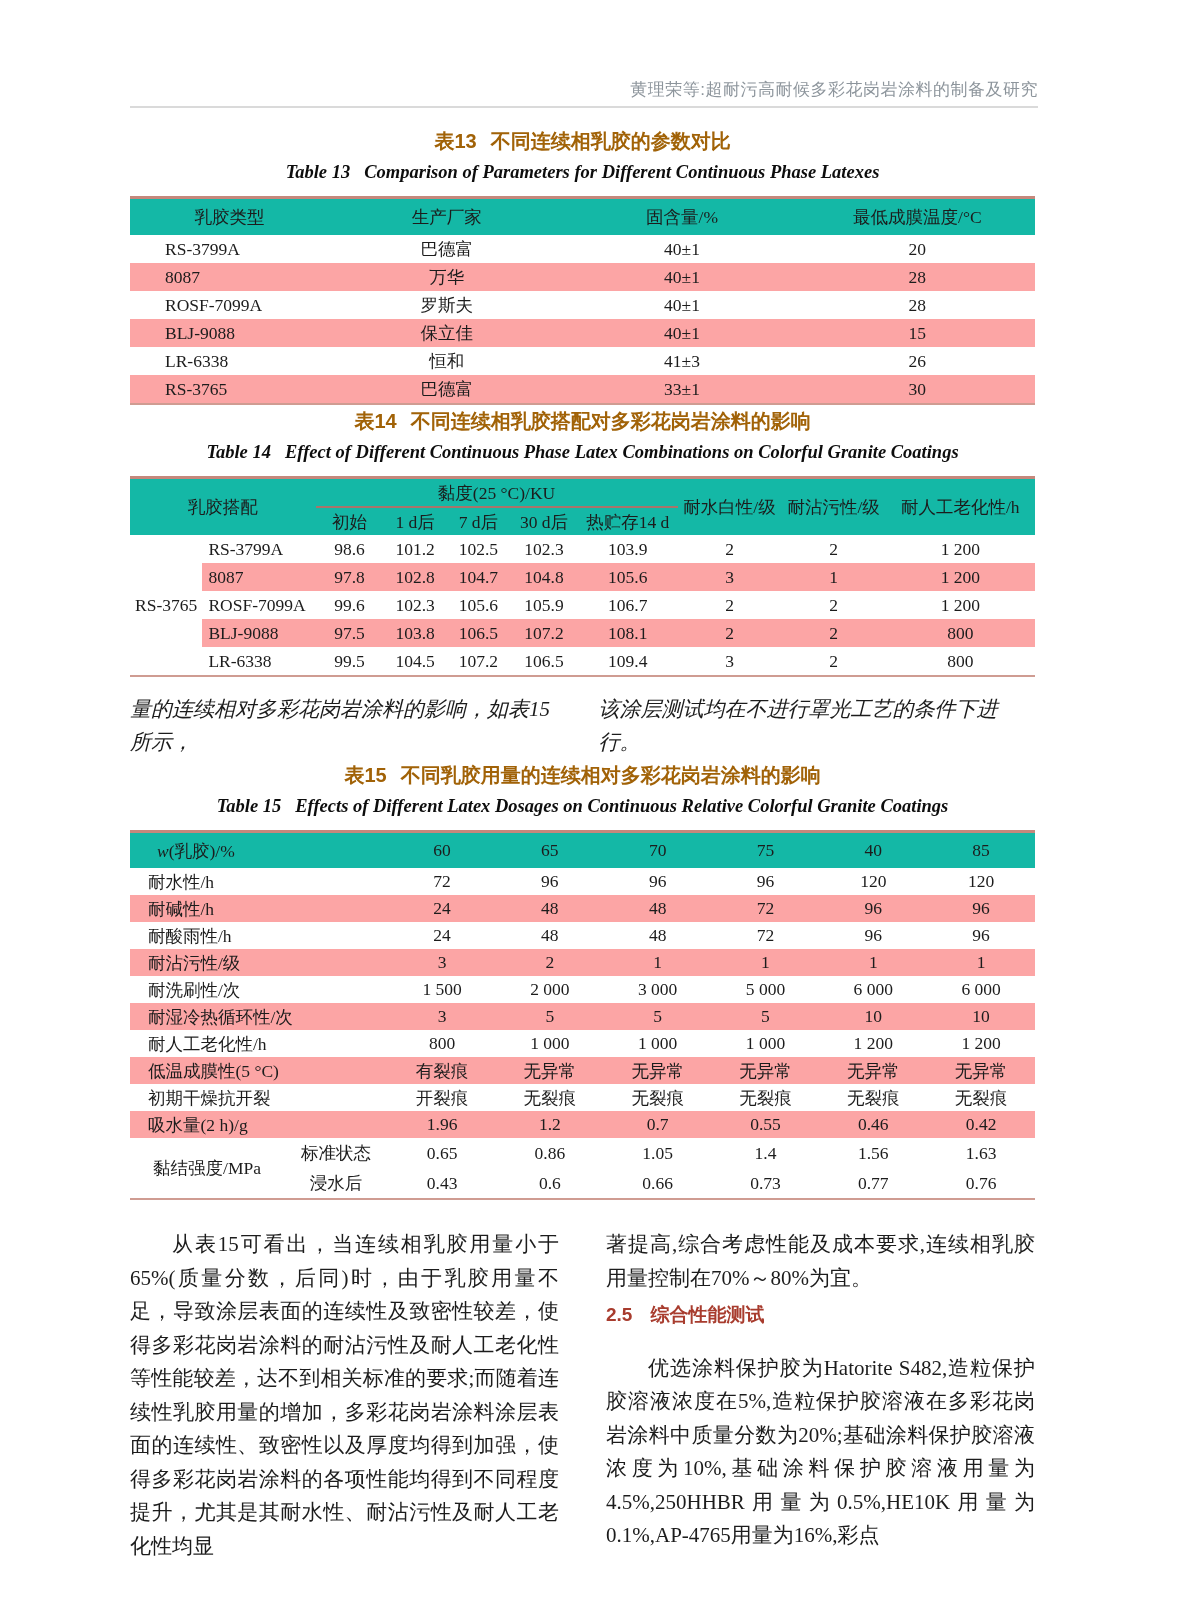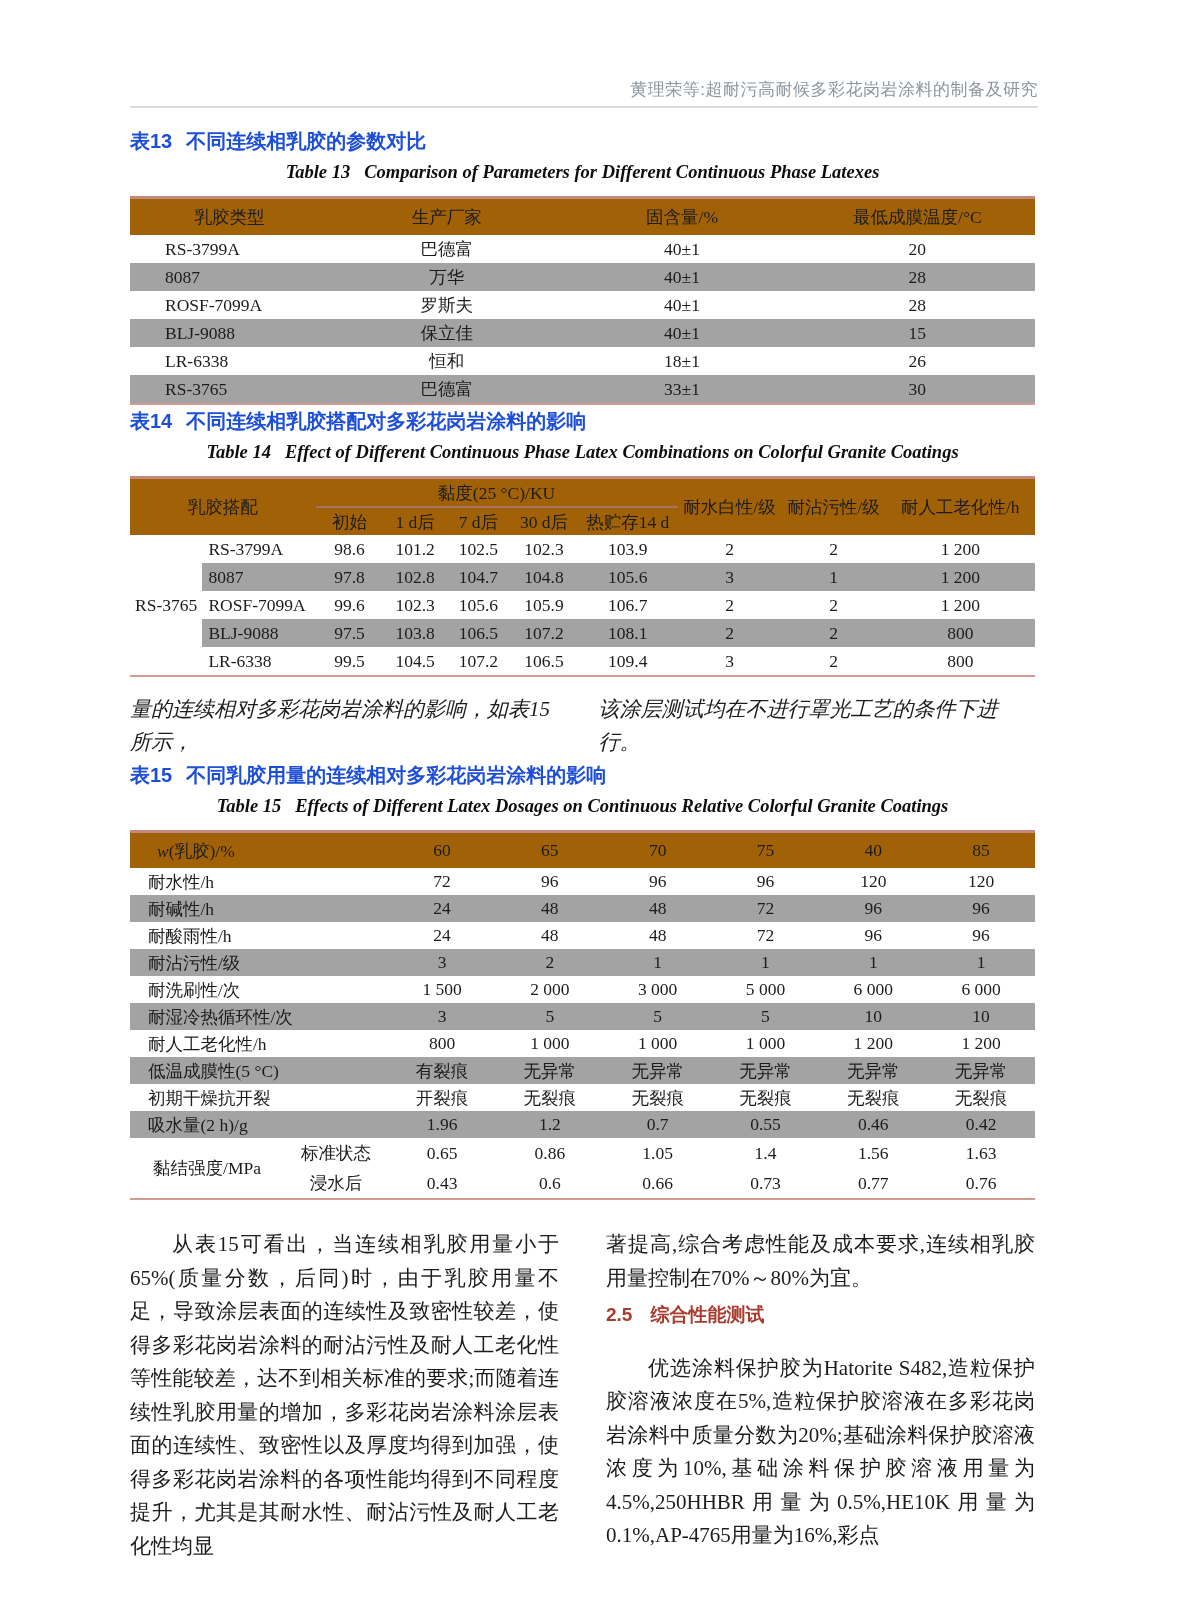--- a/index.html
+++ b/index.html
@@ -5,33 +5,33 @@
   html,body{margin:0;padding:0;background:#ffffff;}
   body{width:1187px;height:1600px;font-family:"Liberation Serif","DejaVu Serif",serif;color:#1c1c1c;}
   .page{position:relative;width:1187px;height:1600px;overflow:hidden;background:#fff;}
 
   
   .running-head{position:absolute;top:78px;left:130px;width:908px;text-align:right;
     font-family:"Liberation Sans","DejaVu Sans",sans-serif;font-size:17px;color:#8d959c;letter-spacing:.5px;}
   .head-rule{position:absolute;top:106px;left:130px;width:908px;border-top:2px solid #dadada;}
 
   
-  .tbl-title-zh{text-align:left;font-family:"Liberation Sans","DejaVu Sans",sans-serif;
-    font-weight:bold;font-size:20px;color:#1d4ed8;}
+  .tbl-title-zh{text-align:center;font-family:"Liberation Sans","DejaVu Sans",sans-serif;
+    font-weight:bold;font-size:20px;color:#a16207;}
   .tbl-title-zh .lab{margin-right:14px;}
   .tbl-title-en{text-align:center;font-weight:bold;font-size:18.5px;margin-top:7px;color:#0d0d0d;font-style:italic;}
   .tbl-title-en .lab{margin-right:14px;}
 
   
   table.paper{width:100%;border-collapse:collapse;font-size:17.5px;margin-top:13px;
     border-bottom:2px solid #cf9c92;}
   table.paper th{font-weight:normal;}
   table.paper th,table.paper td{text-align:center;vertical-align:middle;padding:0;}
-  .hdr{background:#a16207;}
-  .alt{background:#a3a3a3;}
+  .hdr{background:#14b8a6;}
+  .alt{background:#fca5a5;}
   thead.topline{border-top:3px solid #c5887c;}
 
   
   .t13-block{position:absolute;top:128px;left:130px;width:905px;}
   .t13 th{height:36px;}
   .t13 td{height:28px;}
   .t13 td.c1{text-align:left;padding-left:35px;}
 
   
   .t14-block{position:absolute;top:408px;left:130px;width:905px;}
@@ -124,21 +124,21 @@
         </tr>
         <tr class="alt">
           <td class="c1">BLJ-9088</td>
           <td>保立佳</td>
           <td>40±1</td>
           <td>15</td>
         </tr>
         <tr>
           <td class="c1">LR-6338</td>
           <td>恒和</td>
-          <td>18±1</td>
+          <td>41±3</td>
           <td>26</td>
         </tr>
         <tr class="alt">
           <td class="c1">RS-3765</td>
           <td>巴德富</td>
           <td>33±1</td>
           <td>30</td>
         </tr>
       </tbody>
     </table>

